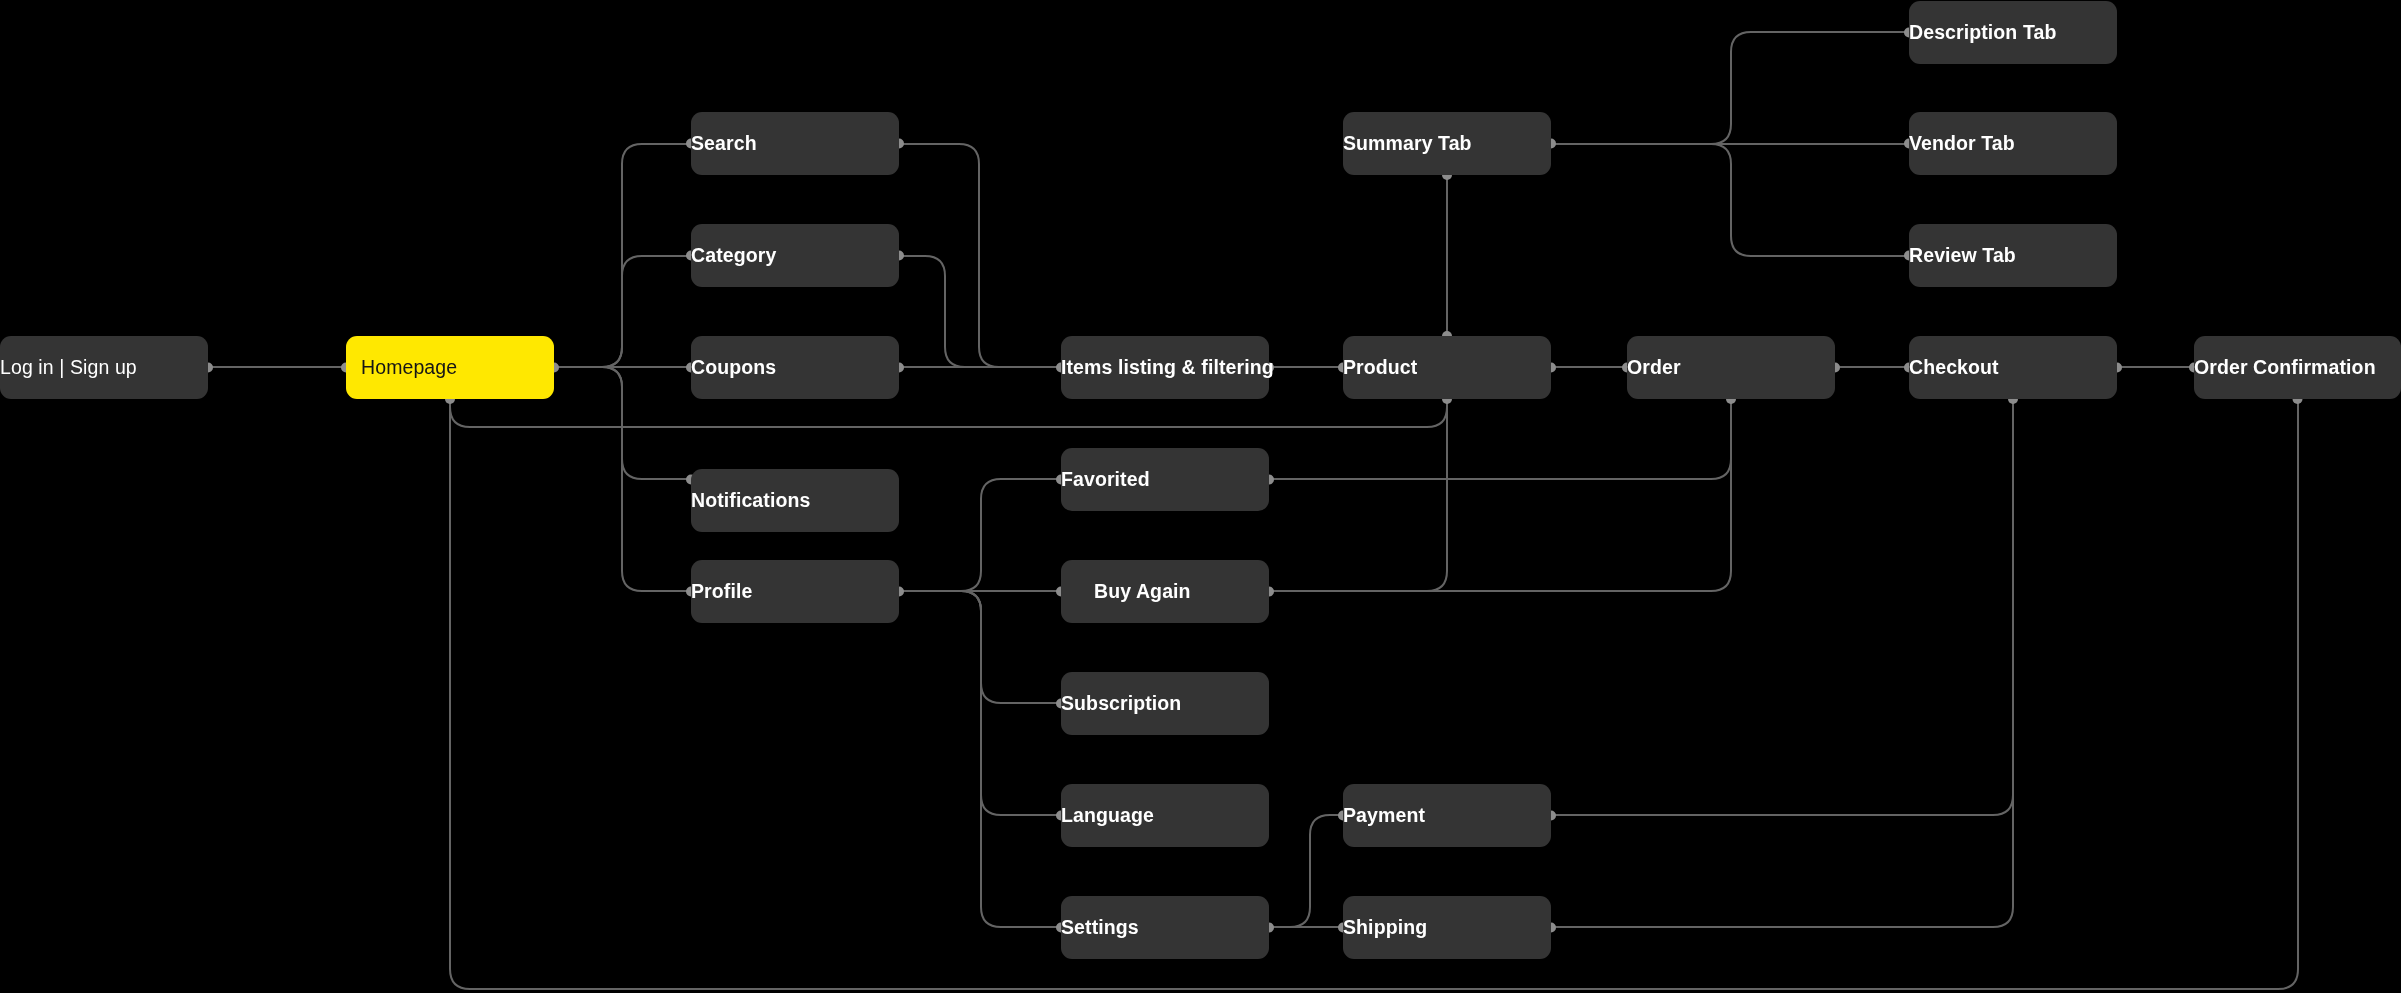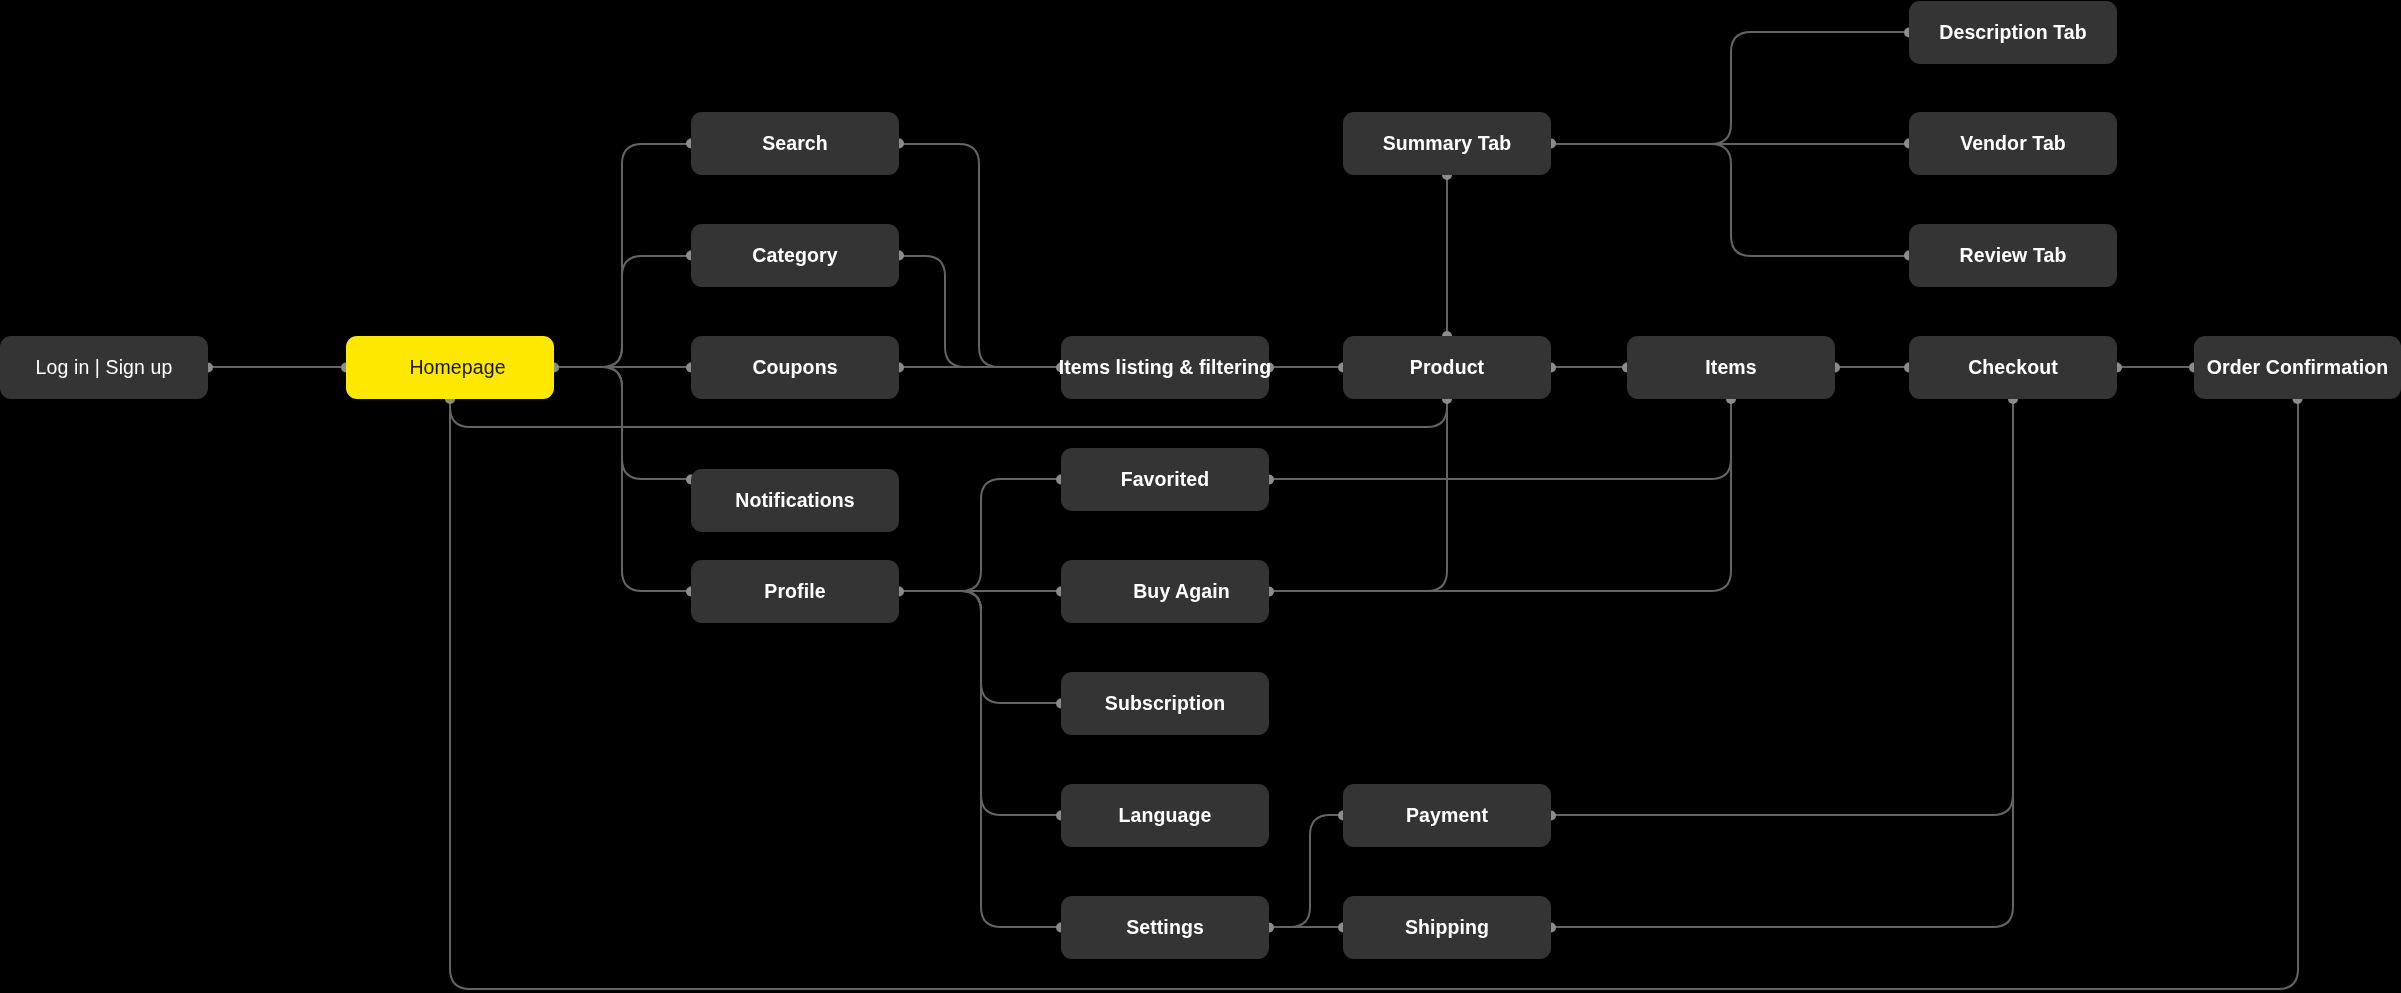--- a/index.html
+++ b/index.html
@@ -18,21 +18,21 @@
   #edges-svg {
     position: absolute;
     left: 0;
     top: 0;
     pointer-events: none;
   }
   .flow-node {
     position: absolute;
     display: flex;
     align-items: center;
-    justify-content: center;
+    justify-content: flex-start;
     background: #343434;
     color: #ffffff;
     border-radius: 11px;
     font-size: 19.5px;
     font-weight: 700;
     white-space: nowrap;
     letter-spacing: 0.1px;
     box-sizing: border-box;
     cursor: default;
   }
@@ -174,21 +174,21 @@
     <div class="flow-node" style="left: 1343px; top: 336px; width: 208px; height: 63px;">
       <span>Product</span>
     </div>
     <div class="flow-node" style="left: 1343px; top: 784px; width: 208px; height: 63px;">
       <span>Payment</span>
     </div>
     <div class="flow-node" style="left: 1343px; top: 896px; width: 208px; height: 63px;">
       <span>Shipping</span>
     </div>
     <div class="flow-node" style="left: 1627px; top: 336px; width: 208px; height: 63px;">
-      <span>Items</span>
+      <span>Order</span>
     </div>
     <div class="flow-node" style="left: 1909px; top: 1px; width: 208px; height: 63px;">
       <span>Description Tab</span>
     </div>
     <div class="flow-node" style="left: 1909px; top: 112px; width: 208px; height: 63px;">
       <span>Vendor Tab</span>
     </div>
     <div class="flow-node" style="left: 1909px; top: 224px; width: 208px; height: 63px;">
       <span>Review Tab</span>
     </div>

